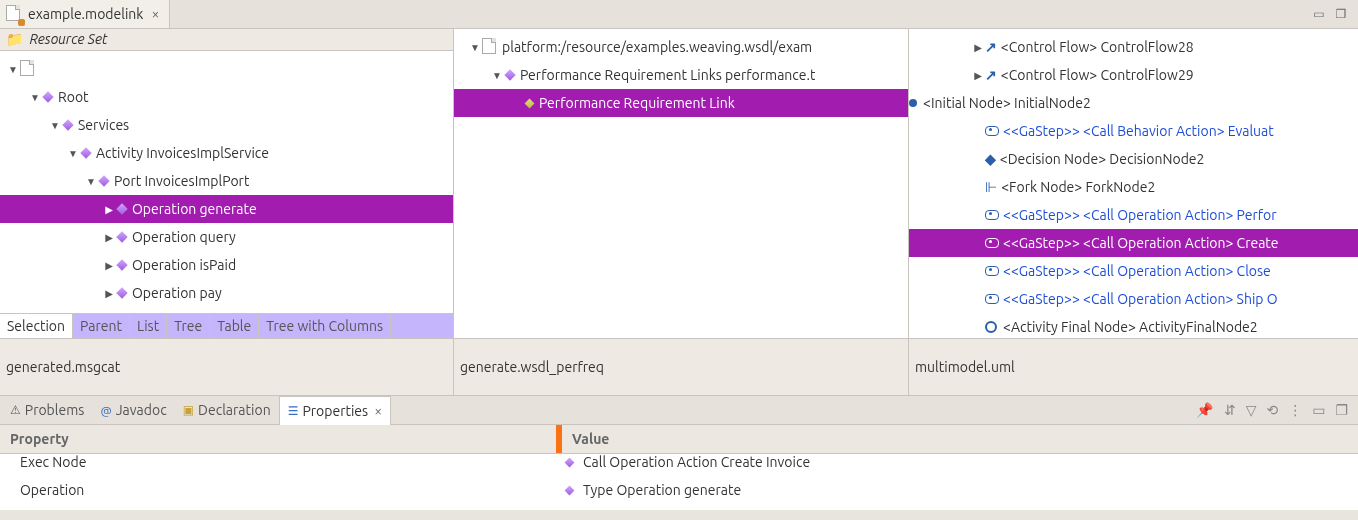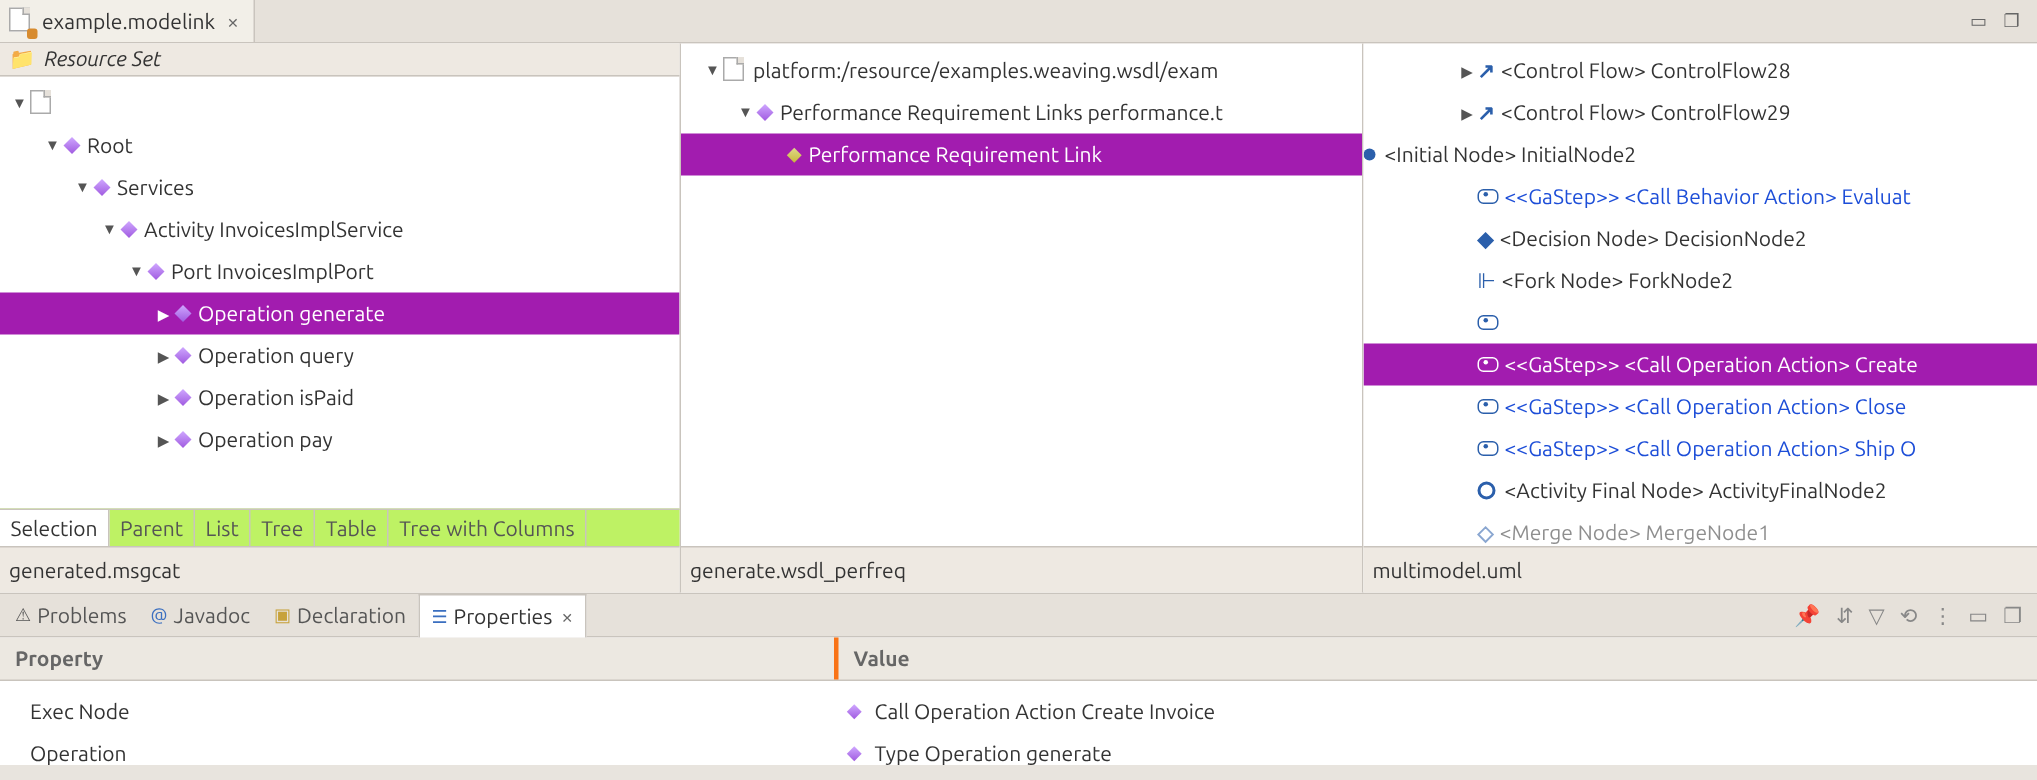--- a/index.html
+++ b/index.html
@@ -29,36 +29,36 @@
 .bullet-dec{color:#2b5fab;margin-right:4px;font-weight:bold}
 .bullet-fork{color:#2b5fab;margin-right:4px}
 .bullet-eye{display:inline-block;width:12px;height:8px;border:1px solid #2b5fab;border-radius:4px;margin-right:4px;position:relative}
 .bullet-eye:after{content:"";position:absolute;width:3px;height:3px;background:#2b5fab;border-radius:50%;top:1px;left:3px}
 .bullet-eye.sel{border-color:#fff}
 .bullet-eye.sel:after{background:#fff}
 .txt{overflow:hidden;text-overflow:clip}
 .lbl-dark{color:#333}
 .lbl-ga{color:#1d4ed8}
 .sel .lbl-dark,.sel .lbl-ga{color:#fff}
-.pane-tabs-bottom{display:flex;background:#bef264;border-top:1px solid #c9c4bd}
+.pane-tabs-bottom{display:flex;background:#c4b5fd;border-top:1px solid #c9c4bd}
 .pane-tabs-bottom span{padding:4px 7px;border-right:1px solid #c9c4bd;color:#555}
 .pane-tabs-bottom span.active{background:#fff;color:#333}
-.pane-filelabel{background:#eee9e2;border-top:1px solid #c9c4bd;padding:7px 6px;color:#333}
+.pane-filelabel{background:#eee9e2;border-top:1px solid #c9c4bd;padding:20px 6px;color:#333}
 .props-area{border-top:1px solid #c9c4bd;background:#e6e1da}
 .props-tabs{display:flex;align-items:center;height:28px;padding-left:2px}
 .props-tab{display:inline-flex;align-items:center;gap:4px;padding:0 8px;height:28px;color:#555}
 .props-tab.active{background:#fff;border:1px solid #c9c4bd;border-bottom:none;color:#333}
 .props-tab .ic{font-size:12px}
 .props-tab .close{color:#666;margin-left:2px}
 .props-toolbar{margin-left:auto;display:flex;gap:10px;padding-right:10px;color:#888}
 .props-table{background:#fff;border-top:1px solid #c9c4bd}
 .props-head{display:flex;background:#ece8e1;border-bottom:1px solid #c9c4bd}
 .props-head div{padding:6px 10px;color:#666;font-weight:bold}
-.props-head .c1{width:536px;border-right:3px solid #f97316}
-.props-row{display:flex;height:28px;align-items:flex-end}
+.props-head .c1{width:536px;border-right:6px solid #f97316}
+.props-row{display:flex;height:28px;align-items:flex-start}
 .props-row .c1{width:536px;padding-left:20px}
 .props-row .c2{display:flex;align-items:center;gap:4px;padding-left:8px}
 .ic-file{display:inline-block;width:12px;height:14px;background:#fff;border:1px solid #aaa;position:relative;margin-right:2px}
 .ic-file:after{content:"";position:absolute;top:-1px;right:-1px;width:4px;height:4px;background:#e6e1da;border-left:1px solid #aaa;border-bottom:1px solid #aaa}
 .ic-overlay{position:relative;display:inline-block}
 .ic-overlay .dot{position:absolute;bottom:-2px;right:-3px;width:7px;height:7px;background:#d78b2f;border-radius:2px}
 </style>
 </head>
 <body>
 
@@ -181,20 +181,21 @@
       <div class="tree-row" style="padding-left:76px">
         <span class="bullet-dec">◆</span>
         <span class="txt lbl-dark">&lt;Decision Node&gt; DecisionNode2</span>
       </div>
       <div class="tree-row" style="padding-left:76px">
         <span class="bullet-fork">⊩</span>
         <span class="txt lbl-dark">&lt;Fork Node&gt; ForkNode2</span>
       </div>
       <div class="tree-row" style="padding-left:76px">
         <span class="bullet-eye"></span>
+        <span class="txt lbl-ga">&lt;&lt;GaStep&gt;&gt; &lt;Call Operation Action&gt; Perfor</span>
       </div>
       <div class="tree-row sel" style="padding-left:76px">
         <span class="bullet-eye sel"></span>
         <span class="txt lbl-ga">&lt;&lt;GaStep&gt;&gt; &lt;Call Operation Action&gt; Create</span>
       </div>
       <div class="tree-row" style="padding-left:76px">
         <span class="bullet-eye"></span>
         <span class="txt lbl-ga">&lt;&lt;GaStep&gt;&gt; &lt;Call Operation Action&gt; Close</span>
       </div>
       <div class="tree-row" style="padding-left:76px">

